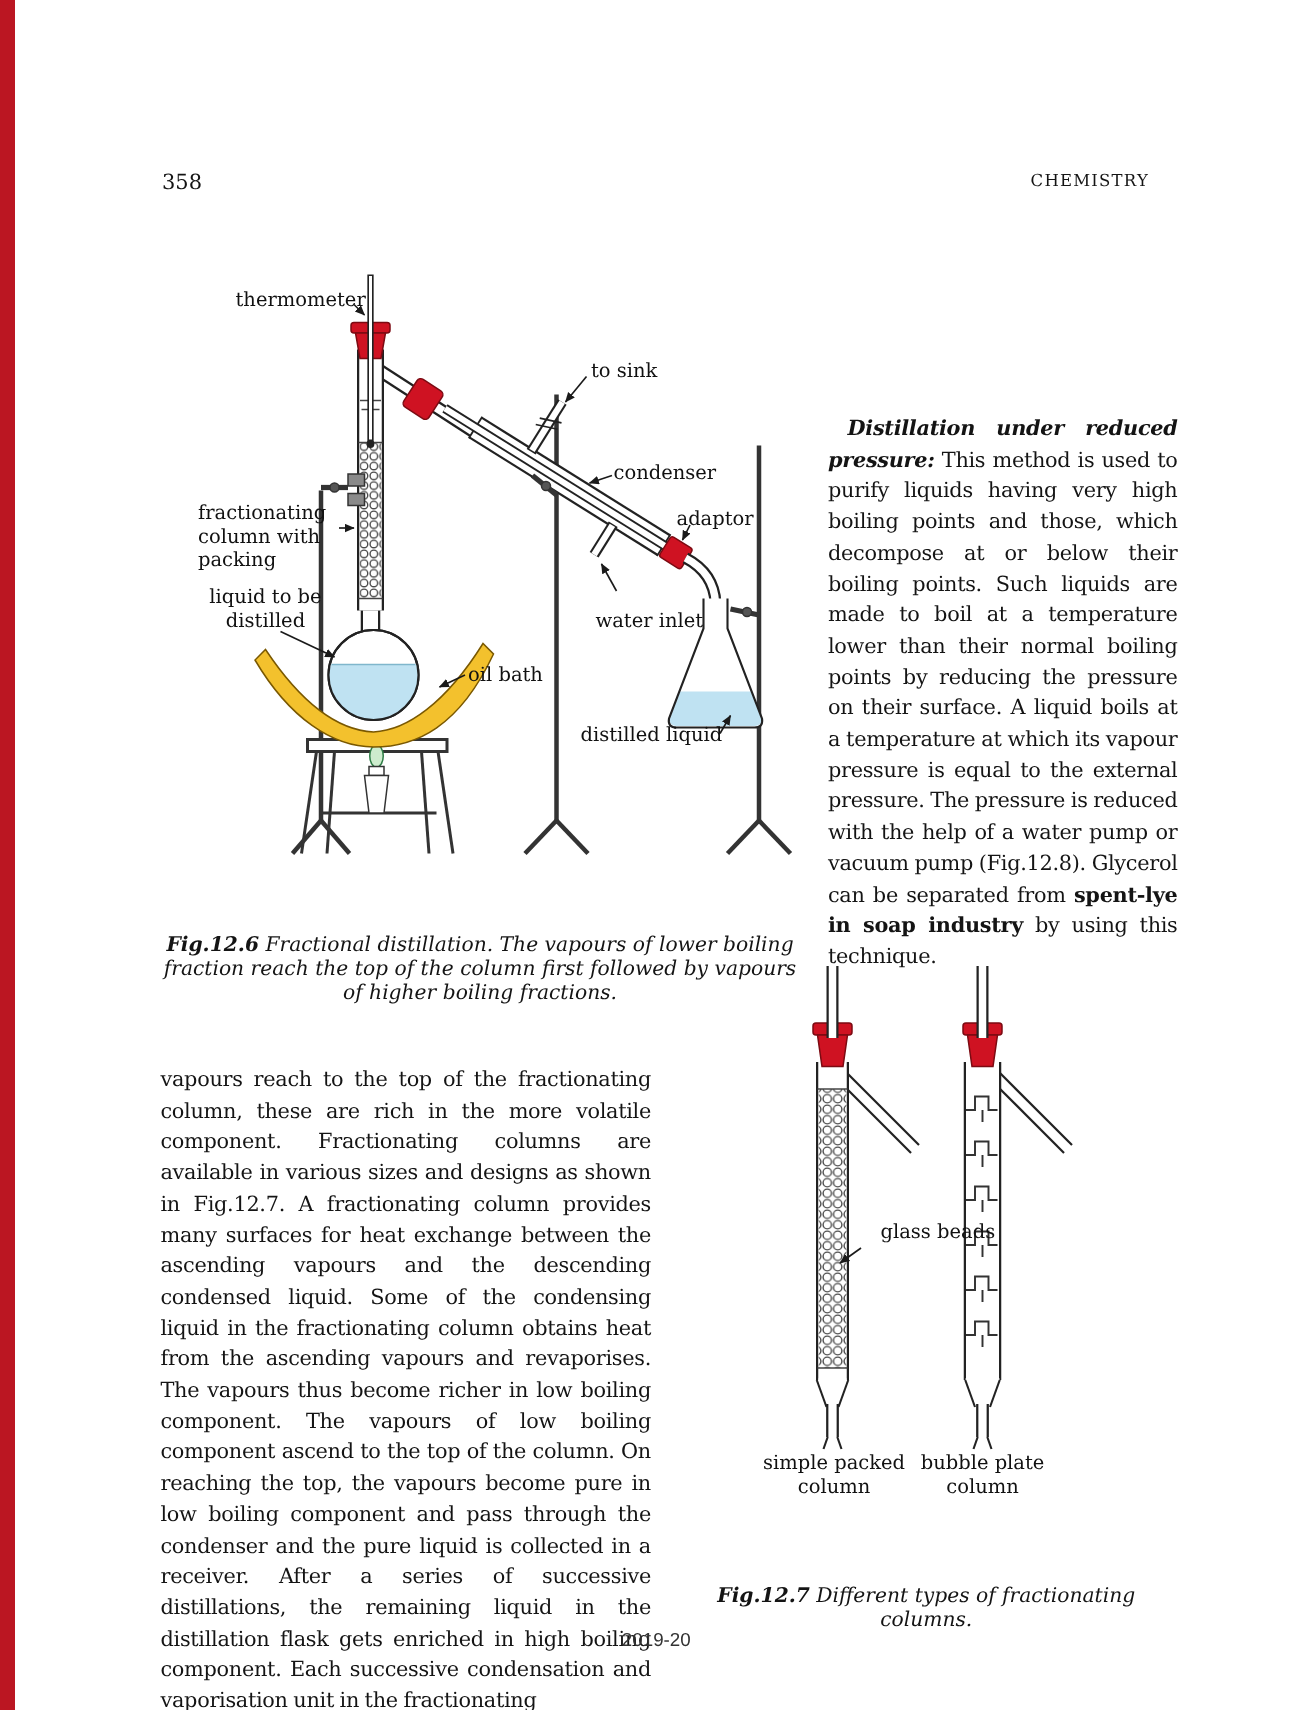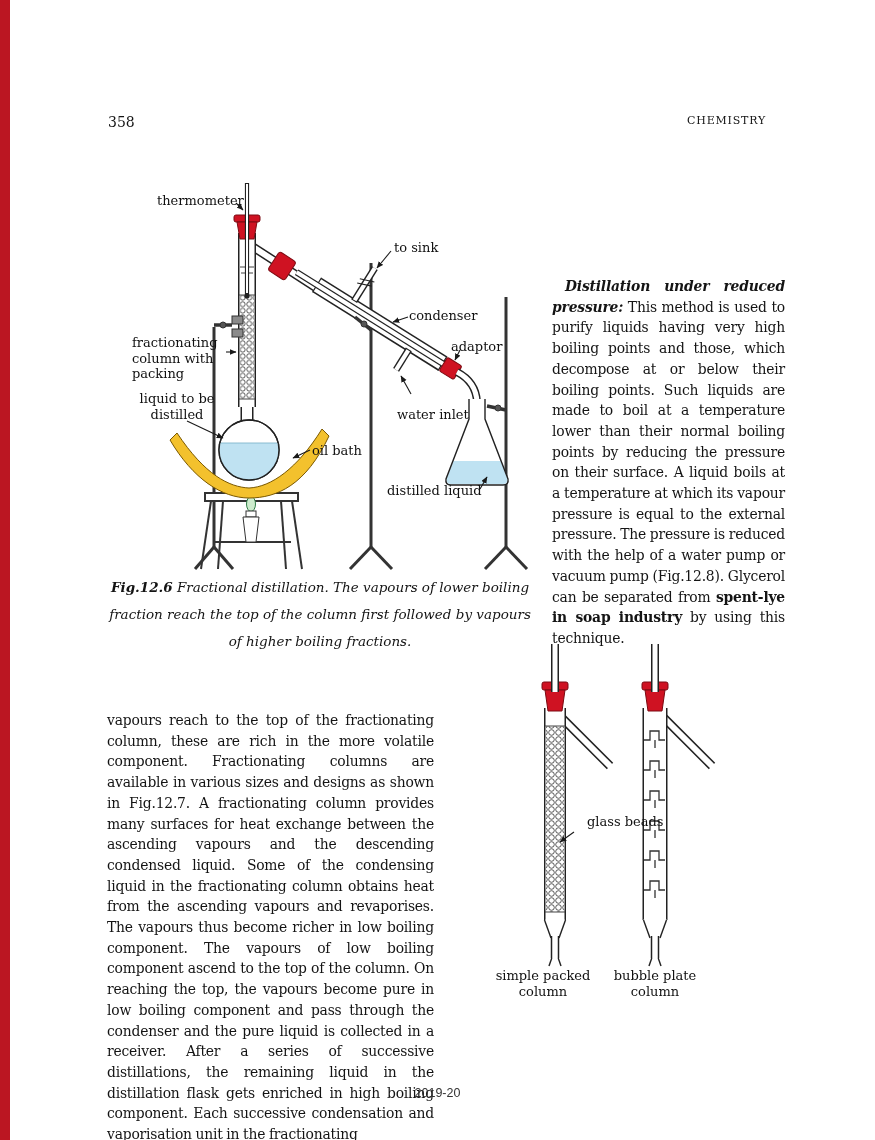--- a/index.html
+++ b/index.html
@@ -18,21 +18,21 @@
   .b { font-weight:bold; }
   .intro { position:absolute; left:450px; top:147px; width:316px; }
   .reduced { position:absolute; left:552px; top:276px; width:233px; }
   .reduced p { text-indent:13px; }
   .body-left { position:absolute; left:107px; top:668px; width:327px;margin-top:42px; }
   .figure { position:absolute; }
   .fig126 { left:105px; top:145px; width:430px; height:428px;margin-left:24px; }
   .fig127 { left:450px; top:638px; width:335px; height:368px; }
   .fig-label { position:absolute; font-size:13px; line-height:15.5px; color:#111; }
   .center { text-align:center; }
-  .caption { font-size:13.5px; line-height:27px; }
+  .caption { font-size:13.5px; line-height:16px;margin-top:48px; }
   .cap-label { font-weight:bold; font-style:italic; }
   .cap-text { font-style:italic; }
   .fig126-caption { position:absolute; left:108px; top:574px; width:424px; text-align:center; }
   .fig127-caption { position:absolute; left:450px; top:1008px; width:335px; text-align:center; }
   .footer { position:absolute; left:0; top:1086px; width:875px; text-align:center; font-family:"Liberation Sans", sans-serif; font-size:12.5px; color:#333; }
 </style>
 </head>
 <body>
 
 <div class="page">
@@ -255,19 +255,23 @@
           <path d="M 195,52 L 215,52 L 212,73 L 198,73 Z" stroke="#7c0a12" fill="#cf1222"></path>
         </g>
         <line x1="205" y1="6" x2="205" y2="54" stroke="#222" stroke-width="8"></line>
         <line x1="205" y1="6" x2="205" y2="54" stroke="#fff" stroke-width="5"></line>
       </g>
 
       <path d="M 124,194 L 110,204" stroke="#1a1a1a" stroke-width="1.1" fill="none" marker-end="url(#arr127)"></path>
     </svg>
 
     <div class="fig-label" style="left:117px; top:176px;margin-left:20px;">glass beads</div>
-    <div class="fig-label center" style="left:40px; top:330px; width:106px;">simple packed column</div>
+    <div class="fig-label center" style="left:53px; top:330px; width:106px;">simple packed column</div>
     <div class="fig-label center" style="left:152px; top:330px; width:106px;">bubble plate column</div>
   </div>
 
+  <div class="fig127-caption caption">
+    <span class="cap-label">Fig.12.7</span>
+    <span class="cap-text">Different types of fractionating columns.</span>
+  </div>
 
   <div class="footer">2019-20</div>
 </div>
 
 </body></html>

